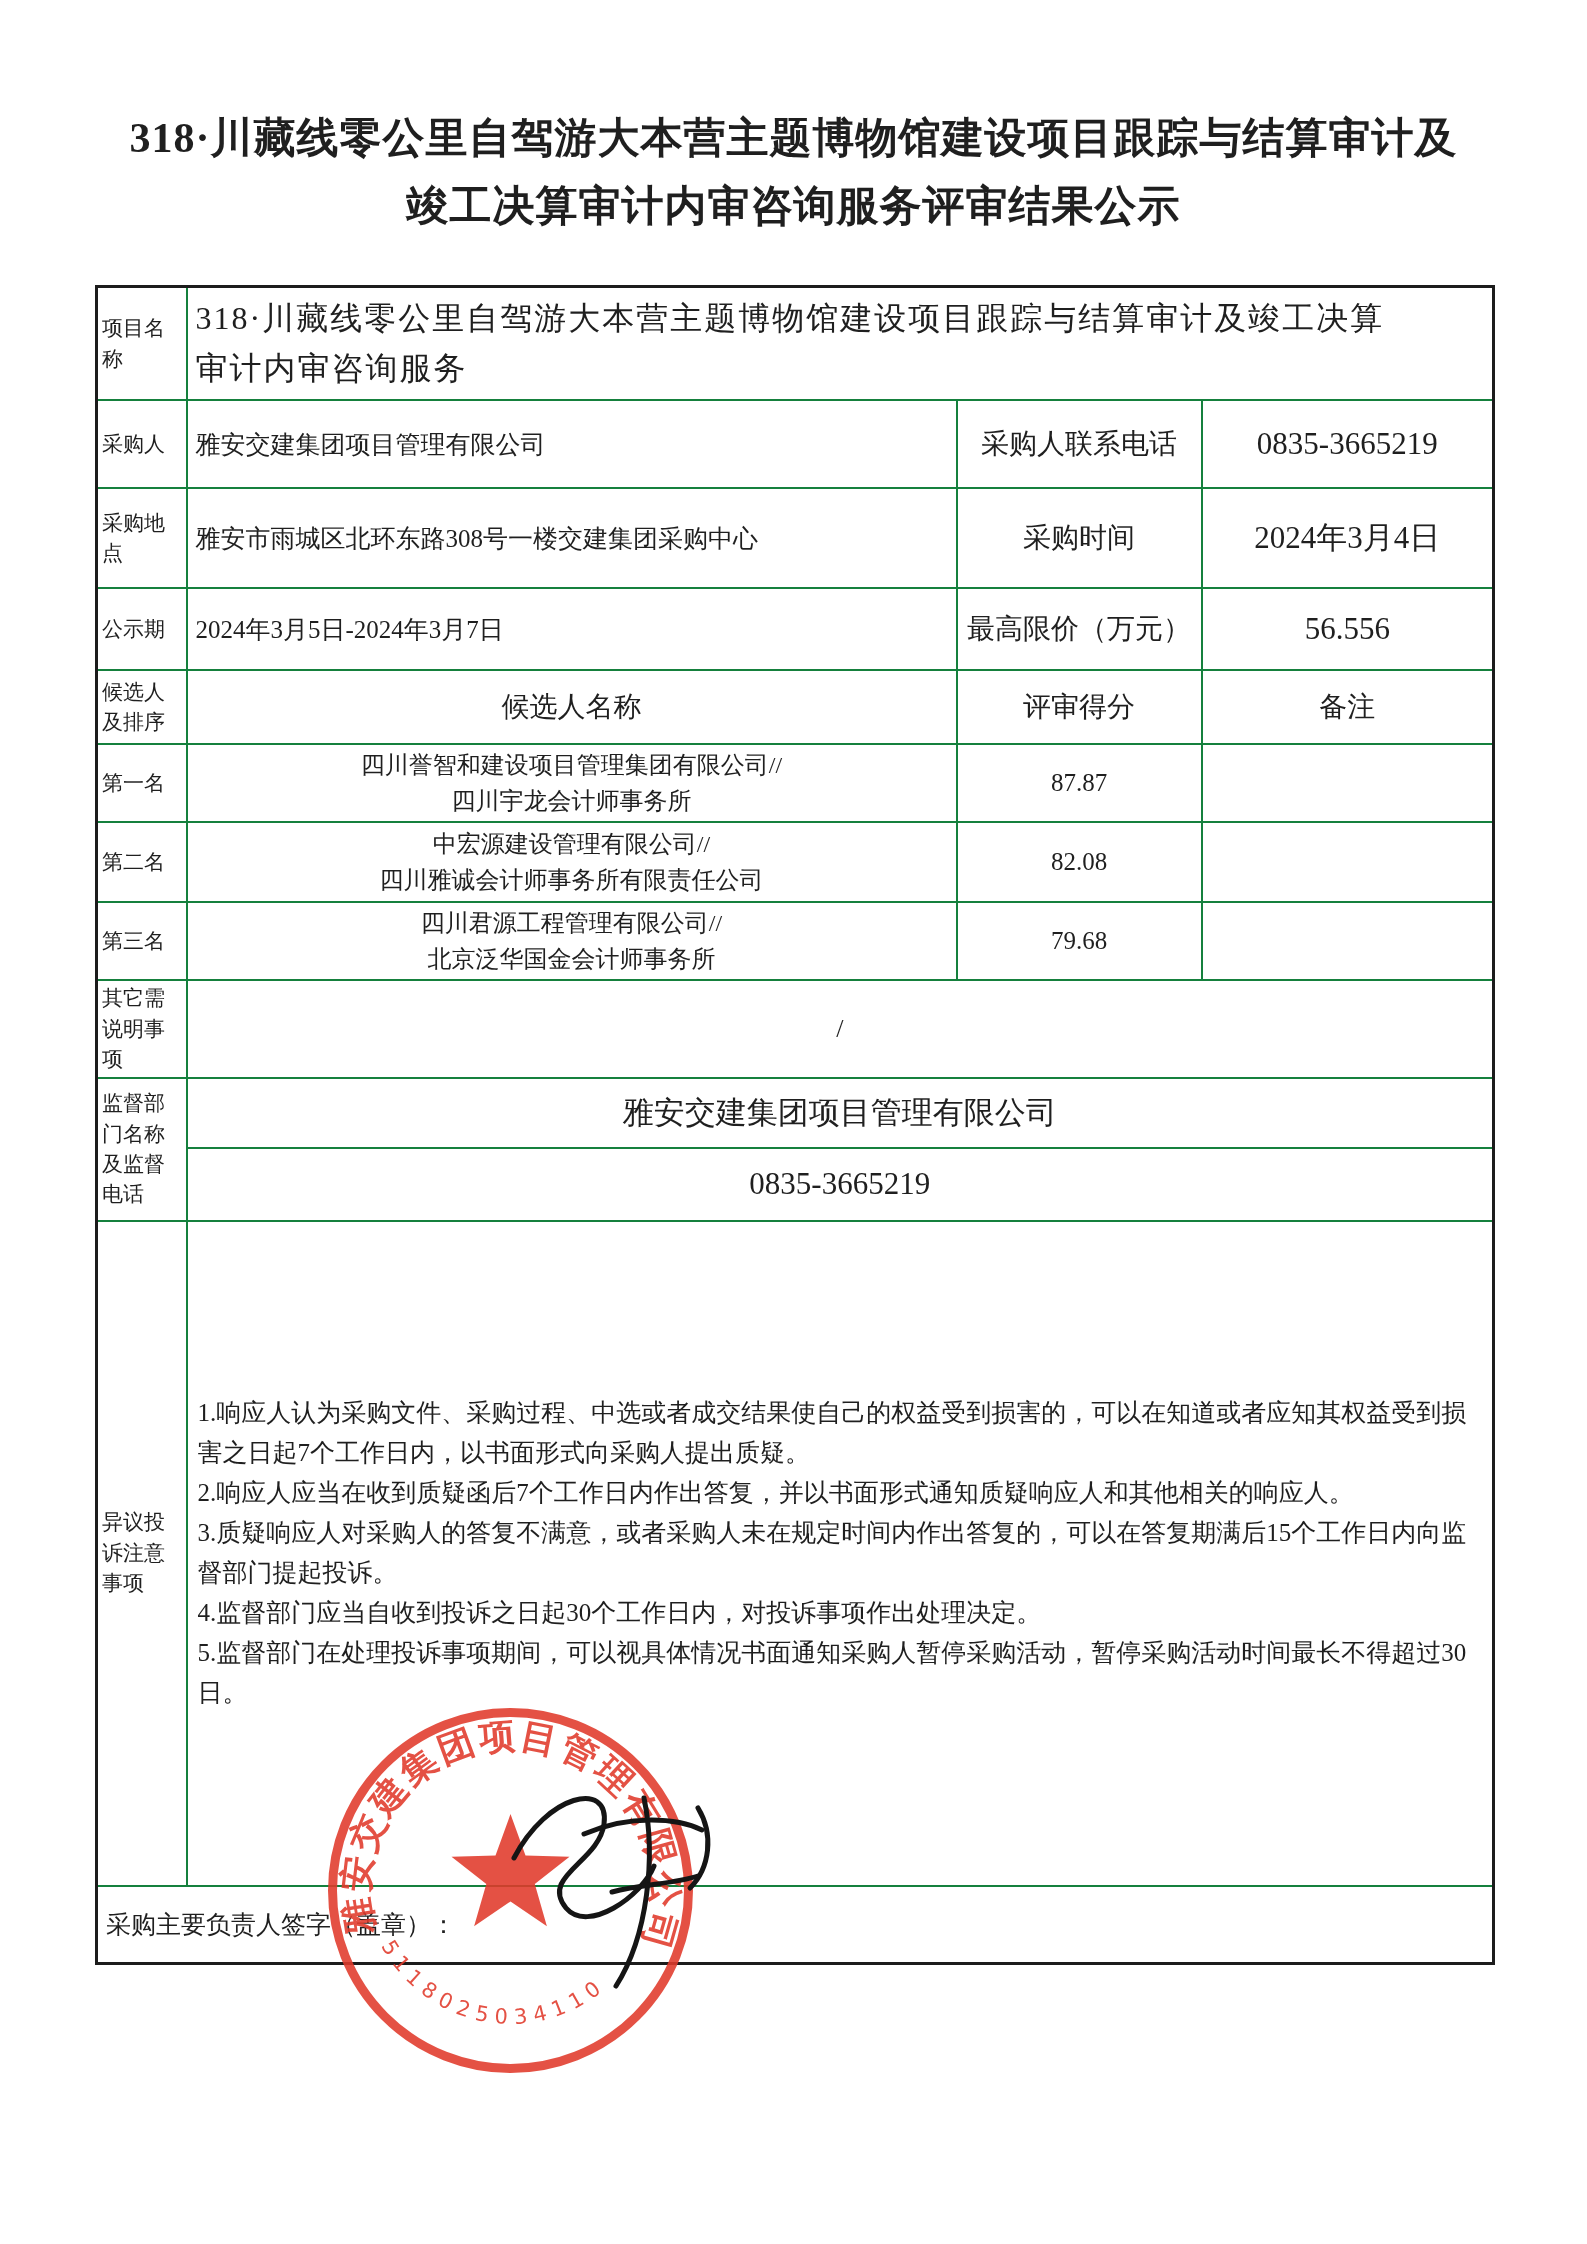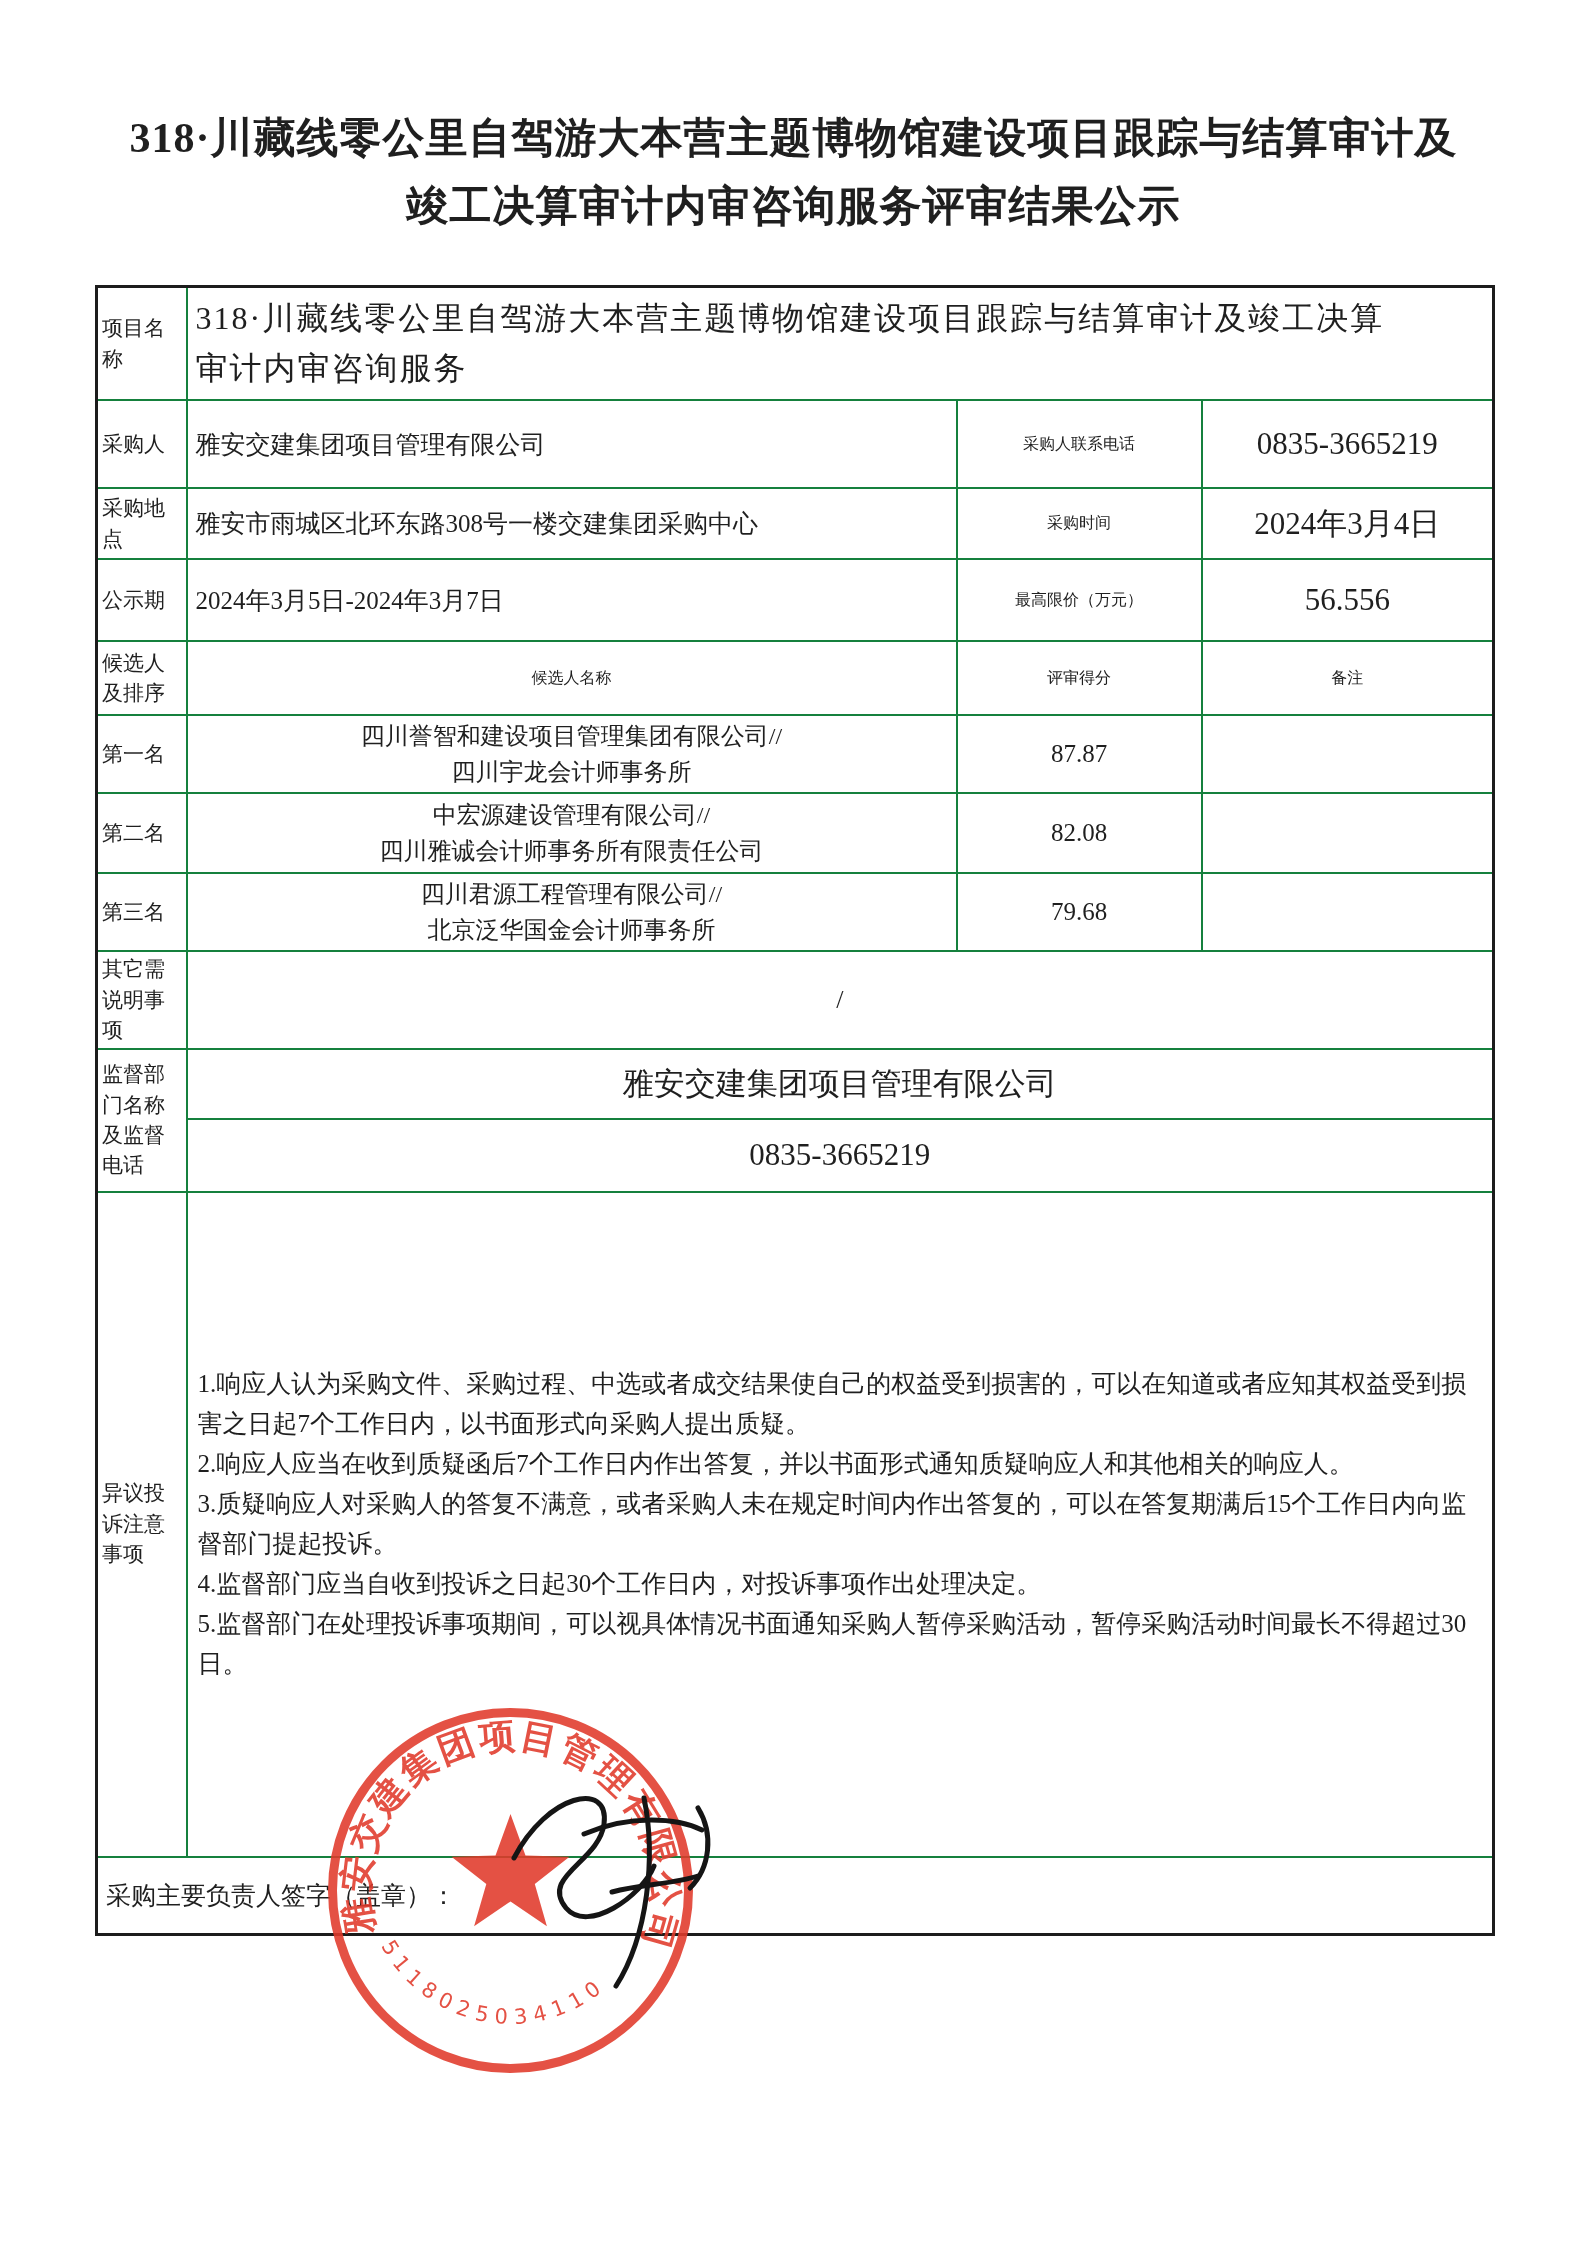--- a/index.html
+++ b/index.html
@@ -27,34 +27,34 @@
   table.main-table{border:3px solid #1c1c1c;}
   .lbl{
     font-size:21px;
     padding:2px 1px 2px 4px;
     text-align:left;
     word-break:break-all;
     line-height:1.45;
   }
   .content-left{font-size:25px;padding:4px 8px;text-align:left;}
   .content-center{font-size:31px;padding:4px 6px;text-align:center;}
-  .head-center{font-size:16px;padding:4px 4px;text-align:center;}
+  .head-center{font-size:28px;padding:4px 4px;text-align:center;}
   .project-cell{font-size:32px;letter-spacing:2px;line-height:1.55;padding:6px 8px;}
   .project-cell .inner{max-width:1190px;}
   .cand-name{font-size:24px;text-align:center;line-height:1.5;padding:2px 4px;}
   .score{font-size:25px;text-align:center;}
   .slash-cell{font-size:26px;text-align:center;}
   .objection-cell{padding:6px 10px;vertical-align:middle;}
   .objection-cell p{
     margin:0;font-size:25px;line-height:40px;text-align:left;
     word-break:break-all;
   }
   .sig-cell{font-size:25px;text-align:left;padding:4px 8px;margin-left:24px;}
   
-  tr.r1{height:100px;} tr.r2{height:88px;} tr.r3{height:71px;} tr.r4{height:82px;}
+  tr.r1{height:100px;} tr.r2{height:88px;} tr.r3{height:100px;} tr.r4{height:82px;}
   tr.r5{height:74px;} tr.r6{height:76px;} tr.r7{height:80px;} tr.r8{height:76px;}
   tr.r9{height:82px;} tr.r10a{height:70px;} tr.r10b{height:73px;}
   tr.r11{height:665px;} tr.r12{height:78px;}
 
   .stamp{
     position:absolute;left:318px;top:1698px;width:385px;height:385px;
     opacity:0.88;pointer-events:none;
   }
   .signature{
     position:absolute;left:492px;top:1772px;width:290px;height:240px;

